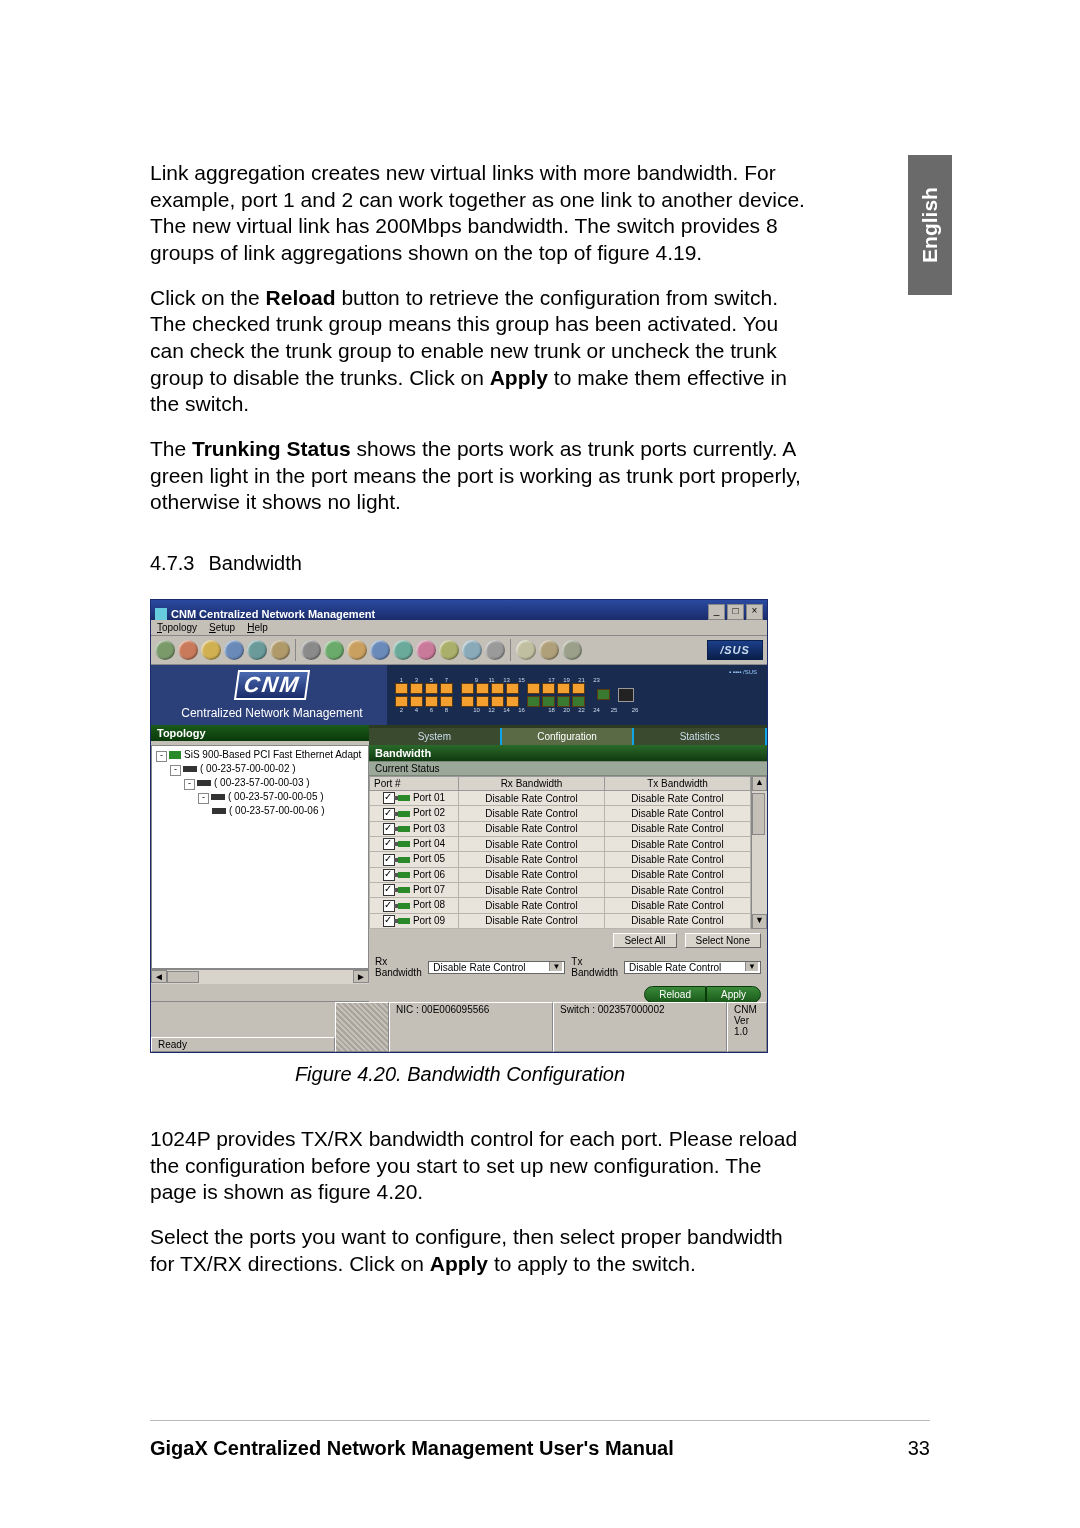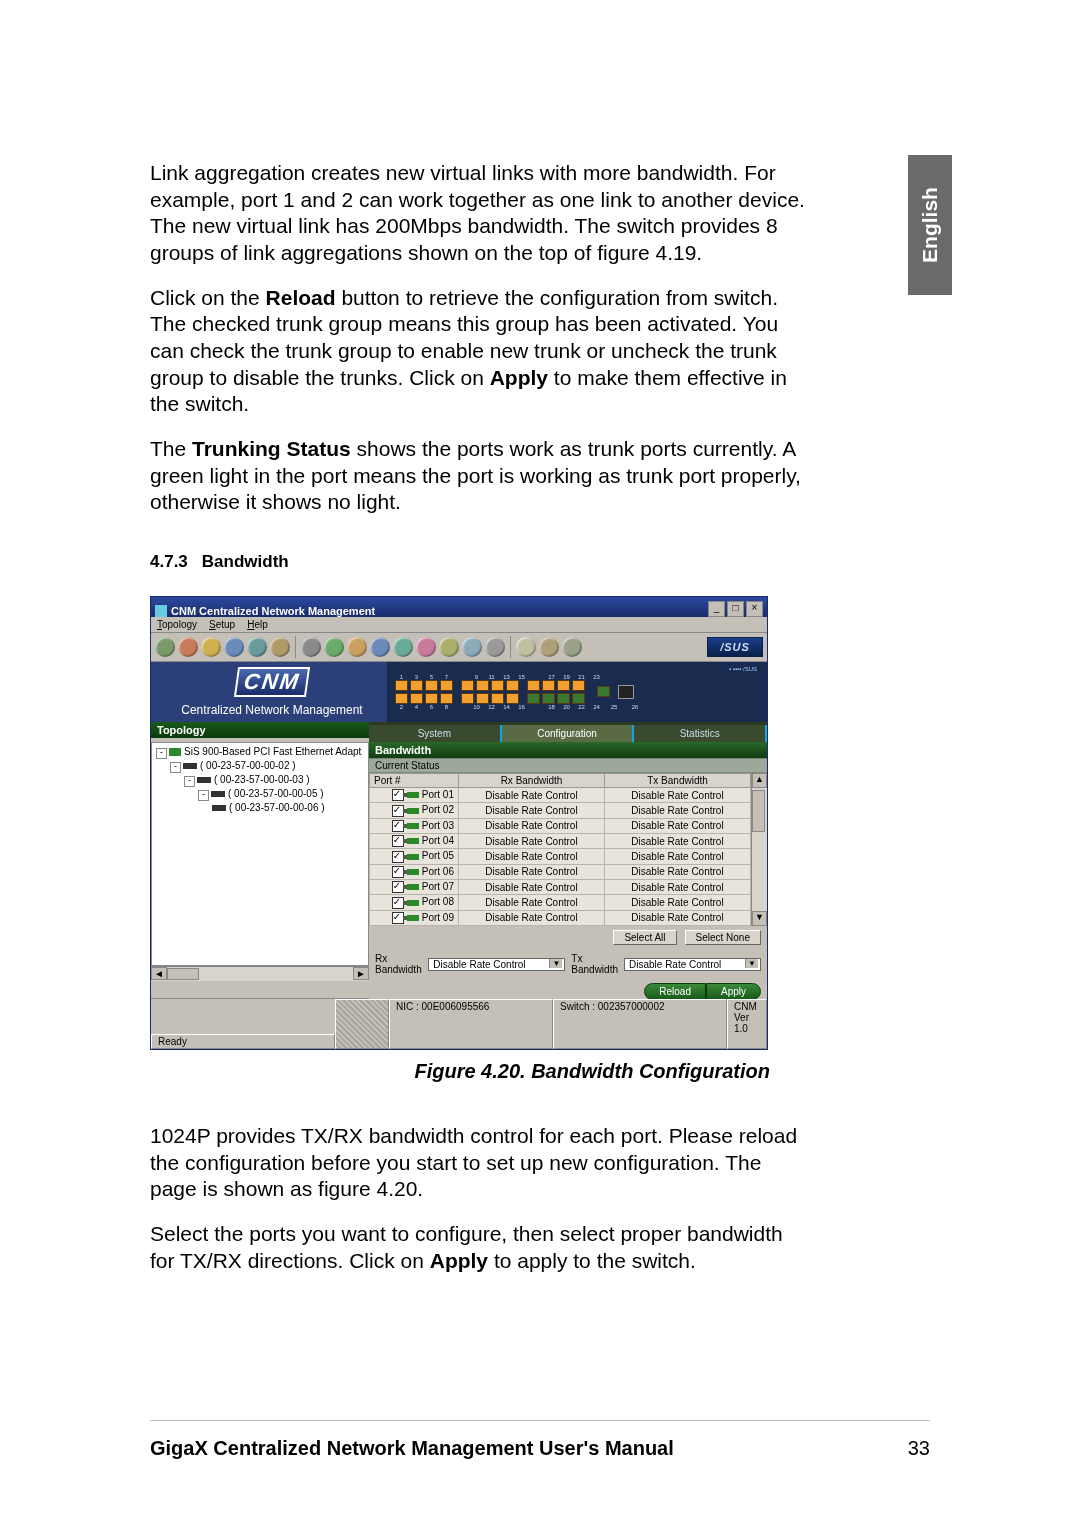--- a/index.html
+++ b/index.html
@@ -36,30 +36,30 @@
     white-space: nowrap;
   }
   .para {
     font-size: 21px;
     line-height: 1.27;
     margin: 0 0 18px 0;
     text-align: left;
     max-width: 660px;
   }
   .h3 {
-    font-size: 17px;
-    font-weight: bold;
+    font-size: 20px;
+    font-weight: normal;
     margin: 36px 0 24px 0;
   }
   .h3 .num { margin-right: 14px; }
   .figcap {
     font-style: italic;
-    font-weight: bold;
+    font-weight: normal;
     font-size: 20px;
-    text-align: right;
+    text-align: center;
     max-width: 620px;
     margin: 8px 0 40px 0;
   }
   .footer {
     position: absolute;
     bottom: 68px;
     left: 150px;
     right: 150px;
     border-top: 1px solid #bbb;
     padding-top: 16px;
@@ -222,21 +222,21 @@
     flex:1; border-collapse:collapse; font-size:10px; background:#d8d4cc;
   }
   table.bw th {
     background:#d8d4cc; border:1px solid #999; font-weight:normal;
     padding:1px 4px; text-align:center;
   }
   table.bw td {
     border:1px solid #b8b4ac; padding:1px 4px; text-align:center;
     background:#e8e4dc;
   }
-  table.bw td.portcell { text-align:right; }
+  table.bw td.portcell { text-align:center; }
   .vscroll {
     width:15px; background:#d8d4cc; border-left:1px solid #888;
     display:flex; flex-direction:column; justify-content:space-between;
     align-items:center;
   }
   .vscroll .ar { width:13px; height:13px; text-align:center; line-height:11px;
     background:#c4c0b8; border:1px solid #888; font-size:9px;}
   .vscroll .thumb { width:11px; height:40px; background:#c4c0b8; border:1px solid #888; margin-top:2px;}
   .btnrow {
     display:flex; justify-content:flex-end; gap:8px; padding:4px 6px;

